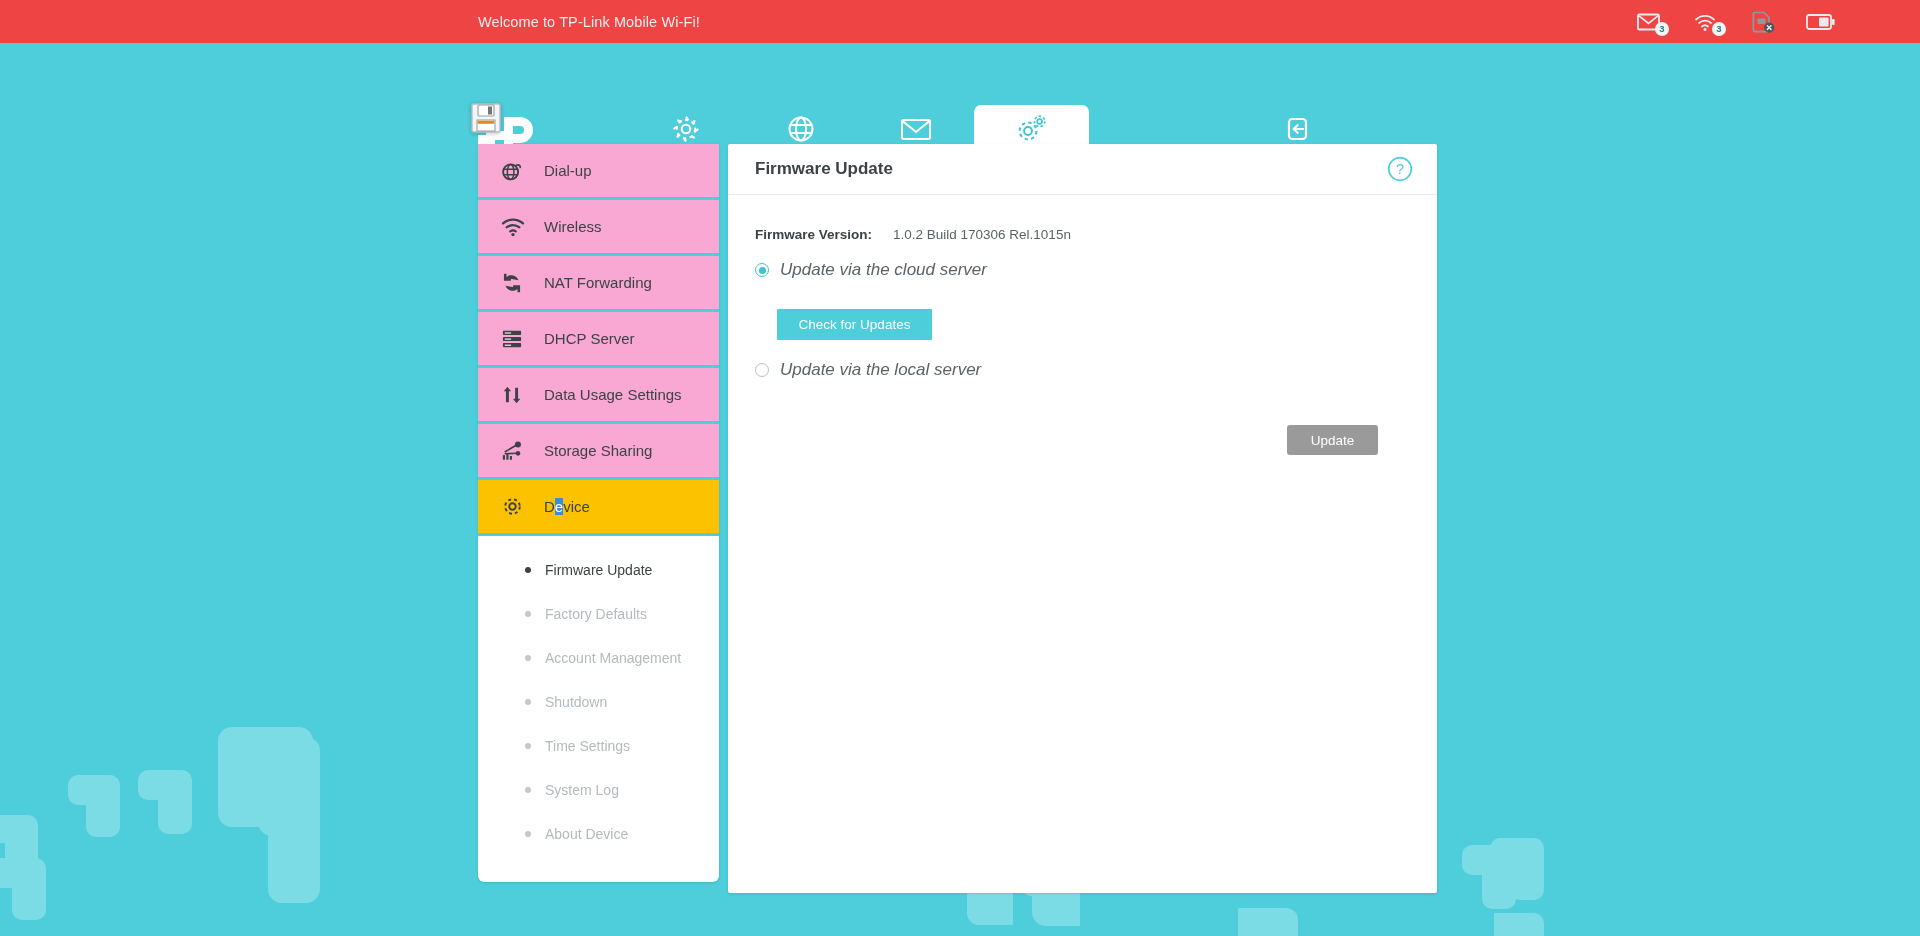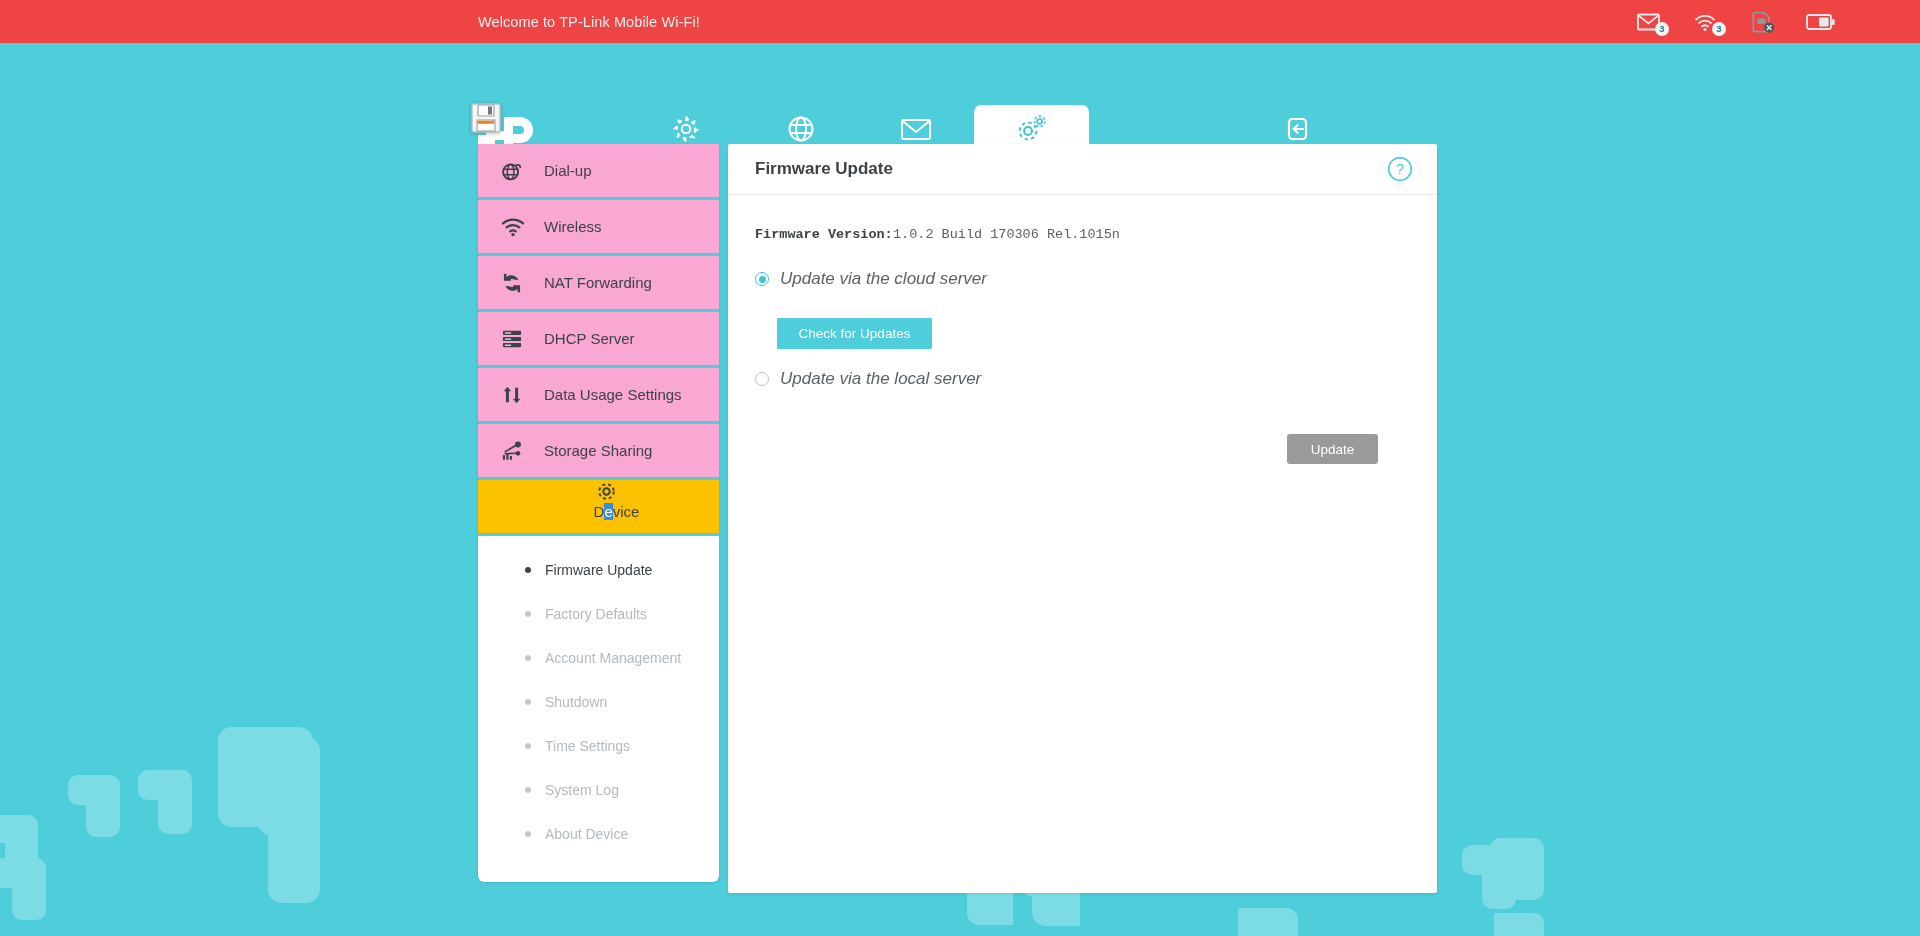--- a/index.html
+++ b/index.html
@@ -237,21 +237,20 @@
   }
 
   .menu-label {
     font-size: 15px;
     color: #3d4246;
     margin-left: 13px;
   }
 
   .menu-item.active {
     background: #fcc200;
-    flex-direction: column;
   }
 
   .menu-item.active .menu-label { color: #3d4246; }
 
   
   .sel-char {
     background: #3a8dde;
     color: #ffffff;
   }
 
@@ -312,22 +311,21 @@
   #help-icon {
     cursor: pointer;
     display: flex;
   }
 
   #panel-body { padding: 32px 0 0 27px; }
 
   .field-row {
     display: flex;
     align-items: center;
-    margin-bottom: 27px;
-    font-family: Liberation Mono, monospace;
+    margin-bottom: 18px;
   }
 
   .field-label {
     font-size: 13.5px;
     color: #3d4246;
     font-weight: bold;
     width: 138px;
     flex: none;
   }
 

